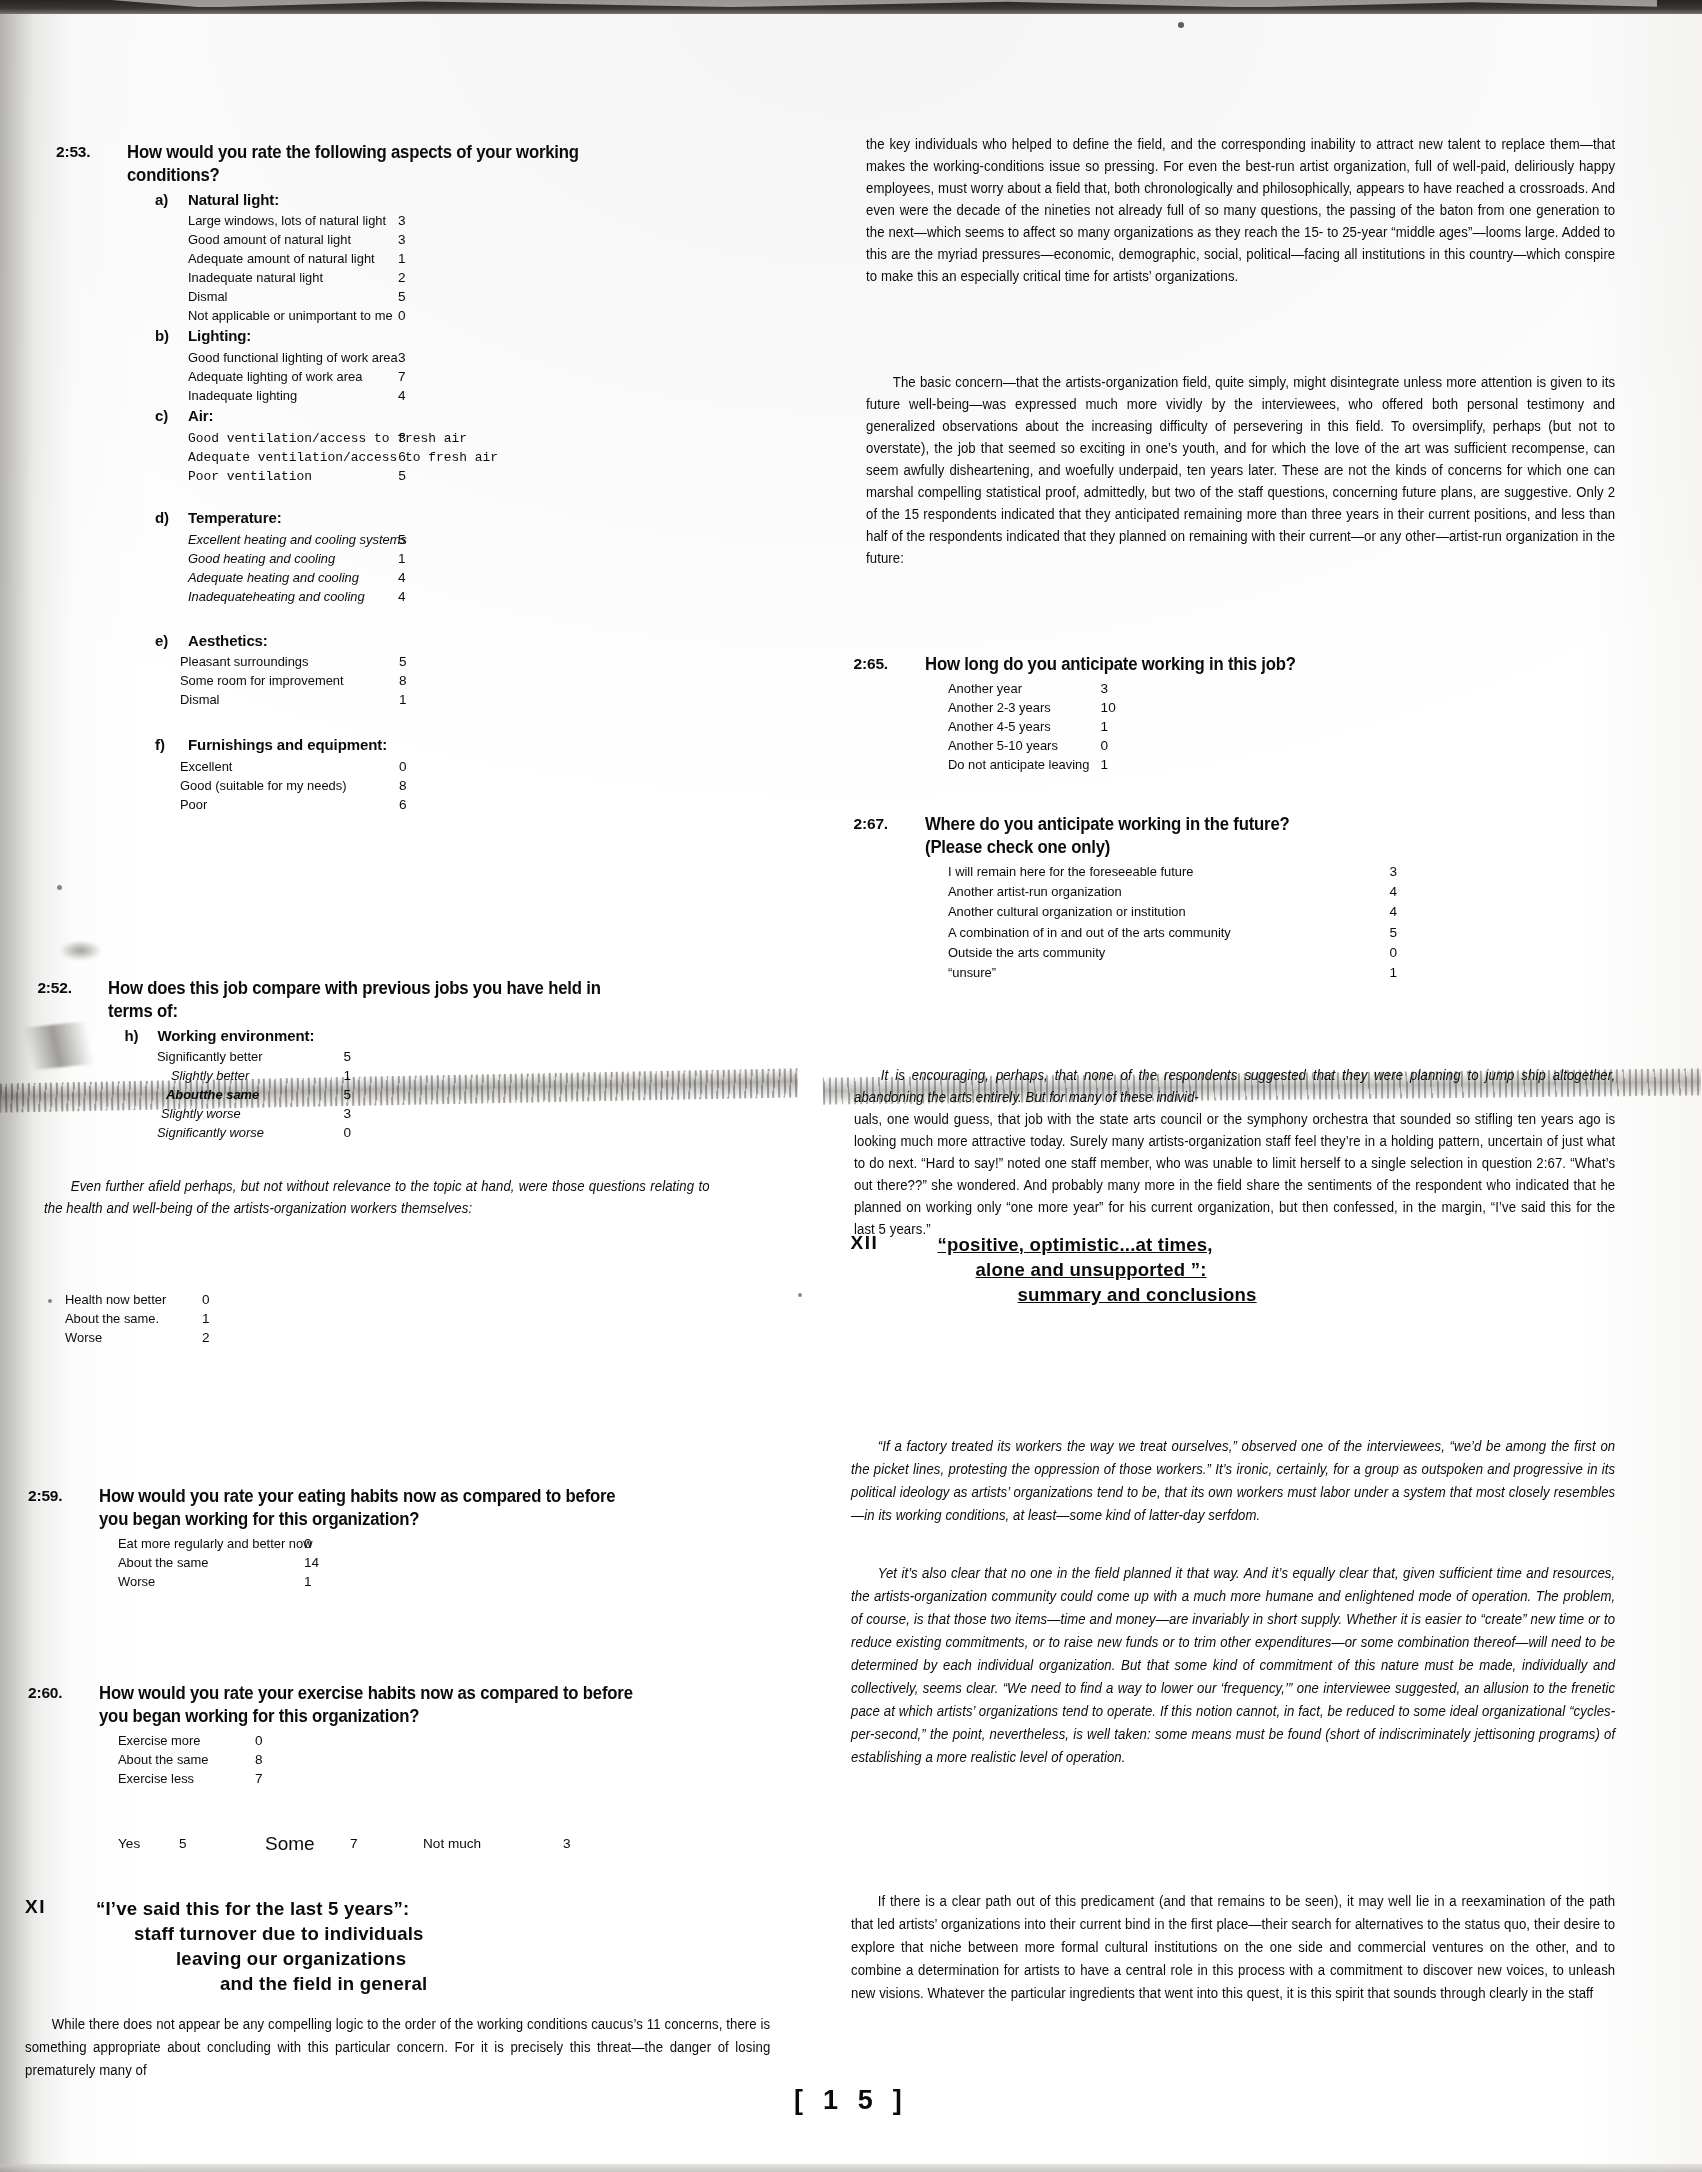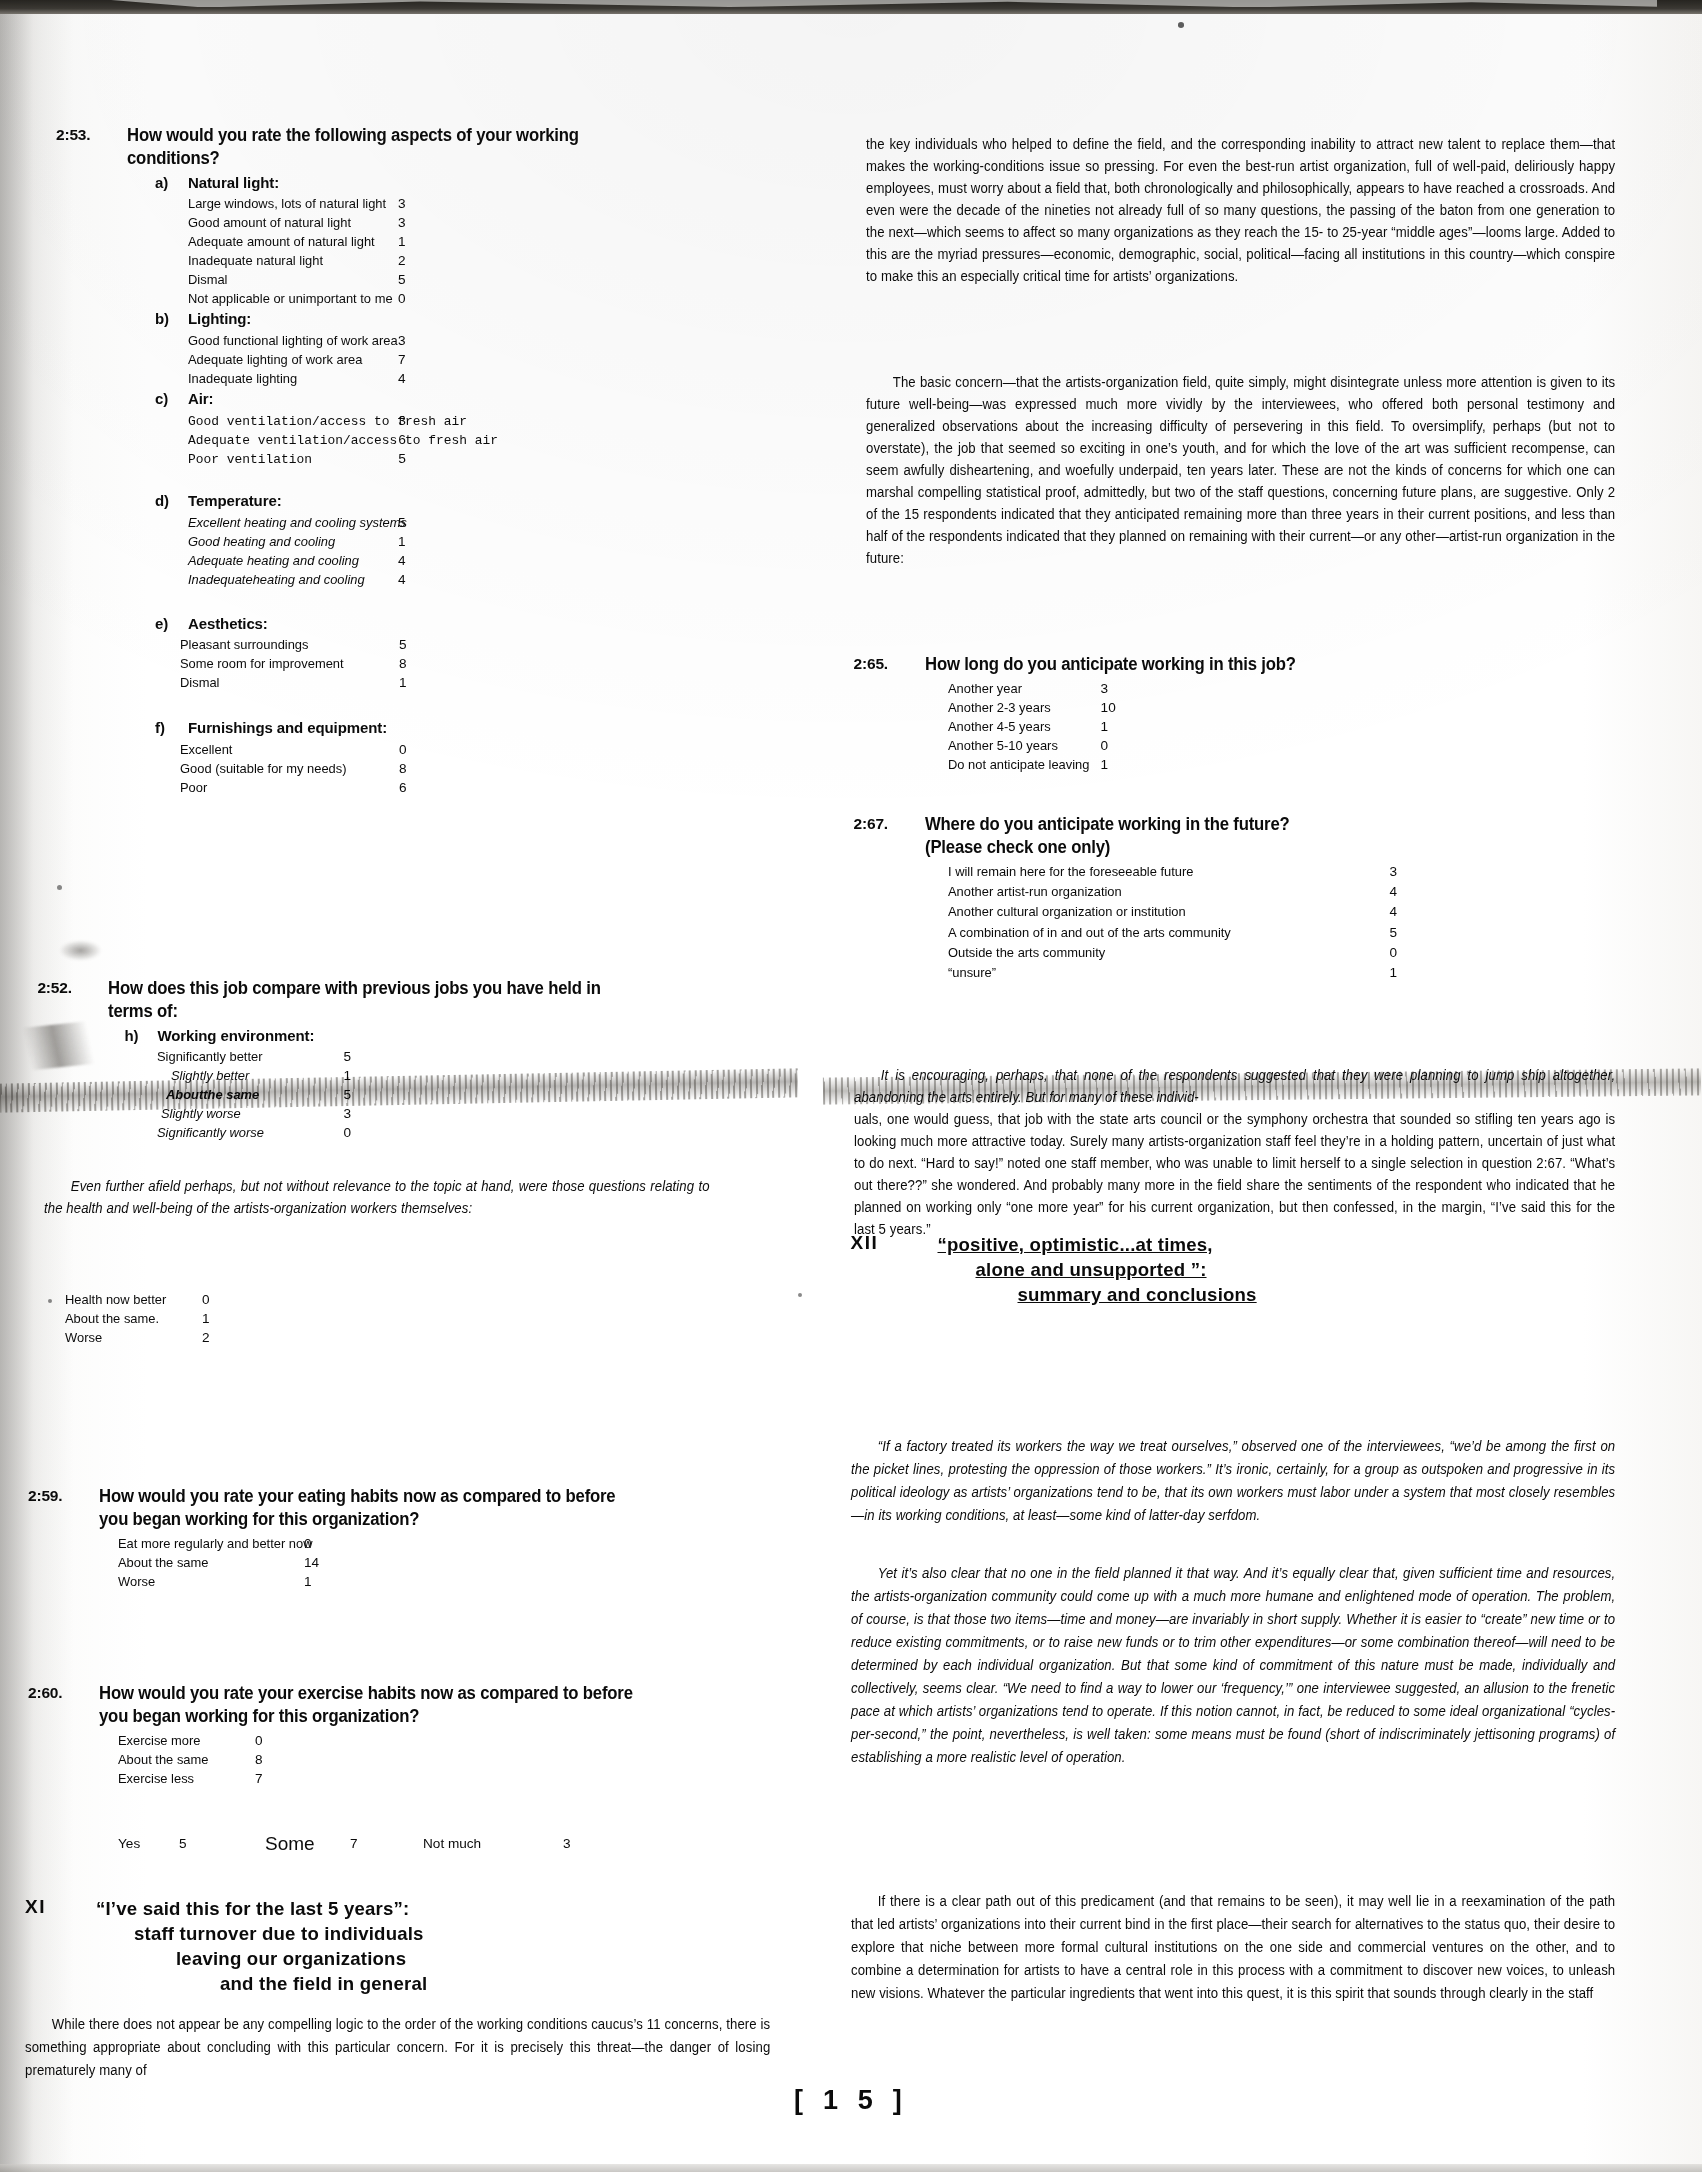--- a/index.html
+++ b/index.html
@@ -139,21 +139,21 @@
 <div id="page">
 
   <div id="top-bar">
     <div id="top-bar-notch"></div>
   </div>
   <div id="top-speck"></div>
   <div id="left-shadow"></div>
 
   <div class="col" id="col-left">
 
-    <div class="q" style="left:0;top:124px;width:718px;">
+    <div class="q" style="left:0;top:141px;width:718px;">
       <div class="q-head">
         <div class="q-num">2:53.</div>
         <div class="q-title" style="width:513px;">How would you rate the following aspects of your working conditions?</div>
       </div>
 
       <div style="margin-left:99px;margin-top:2.5px;">
         <div class="sub-label">
           <span class="sub-letter">a)</span>
           <span>Natural light:</span>
         </div>

